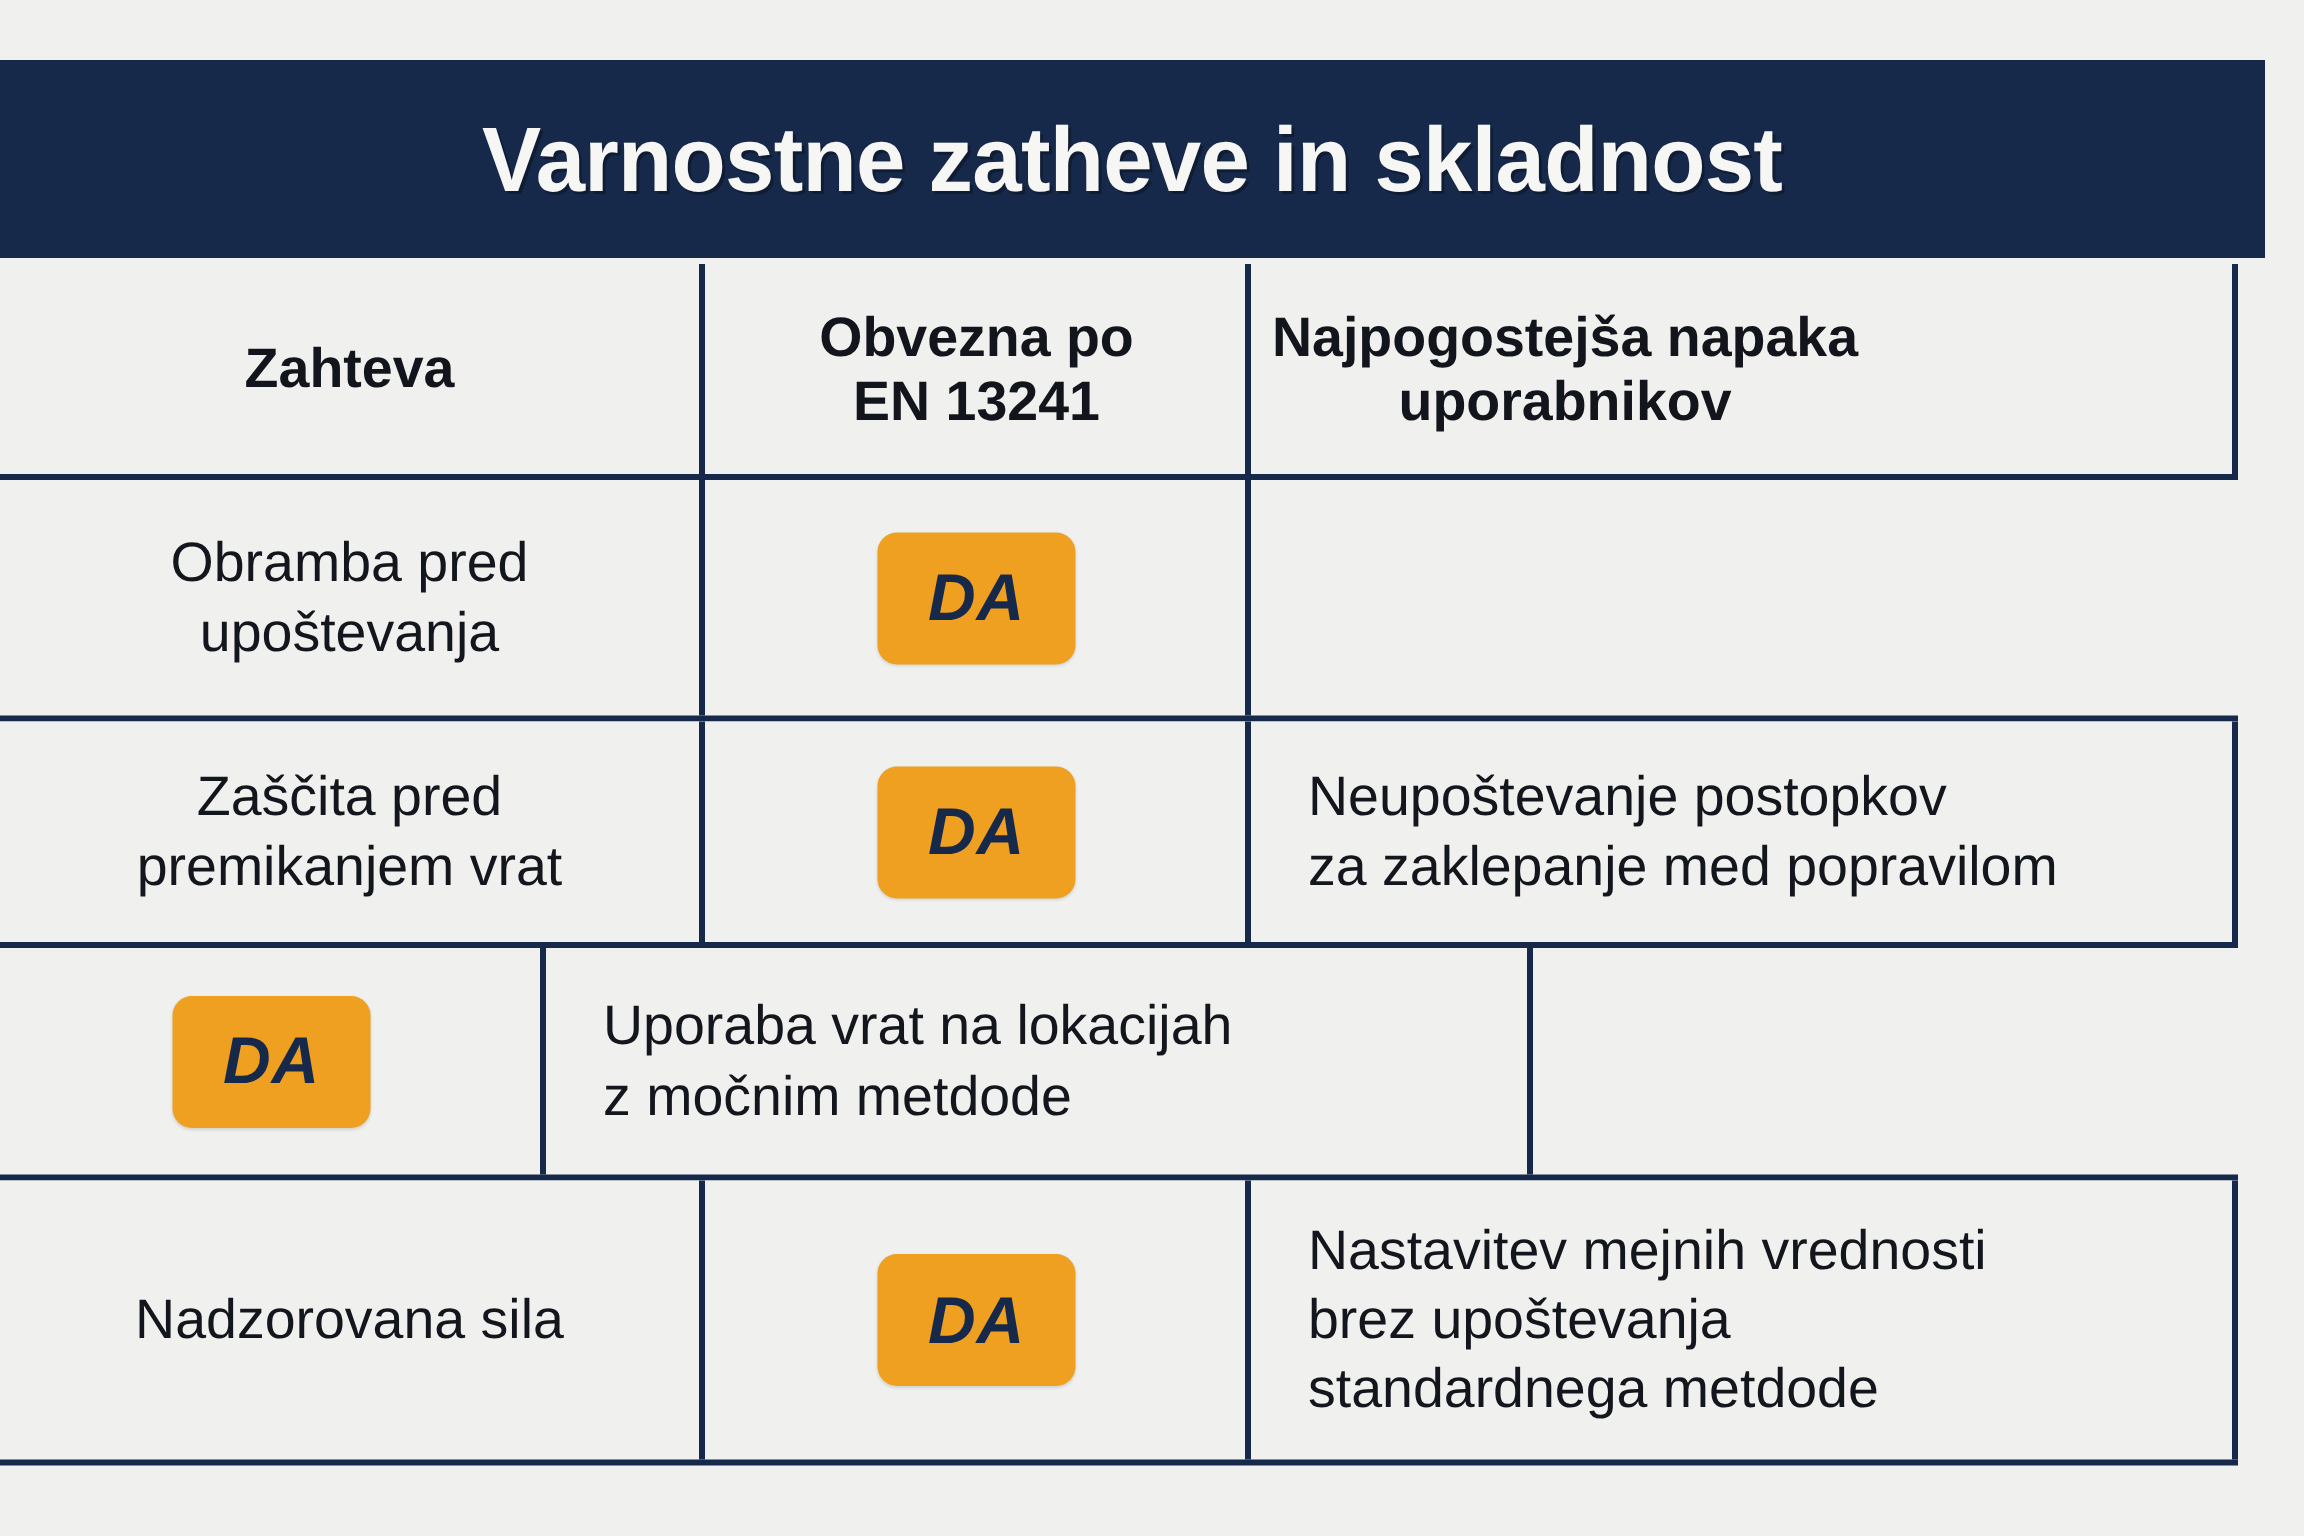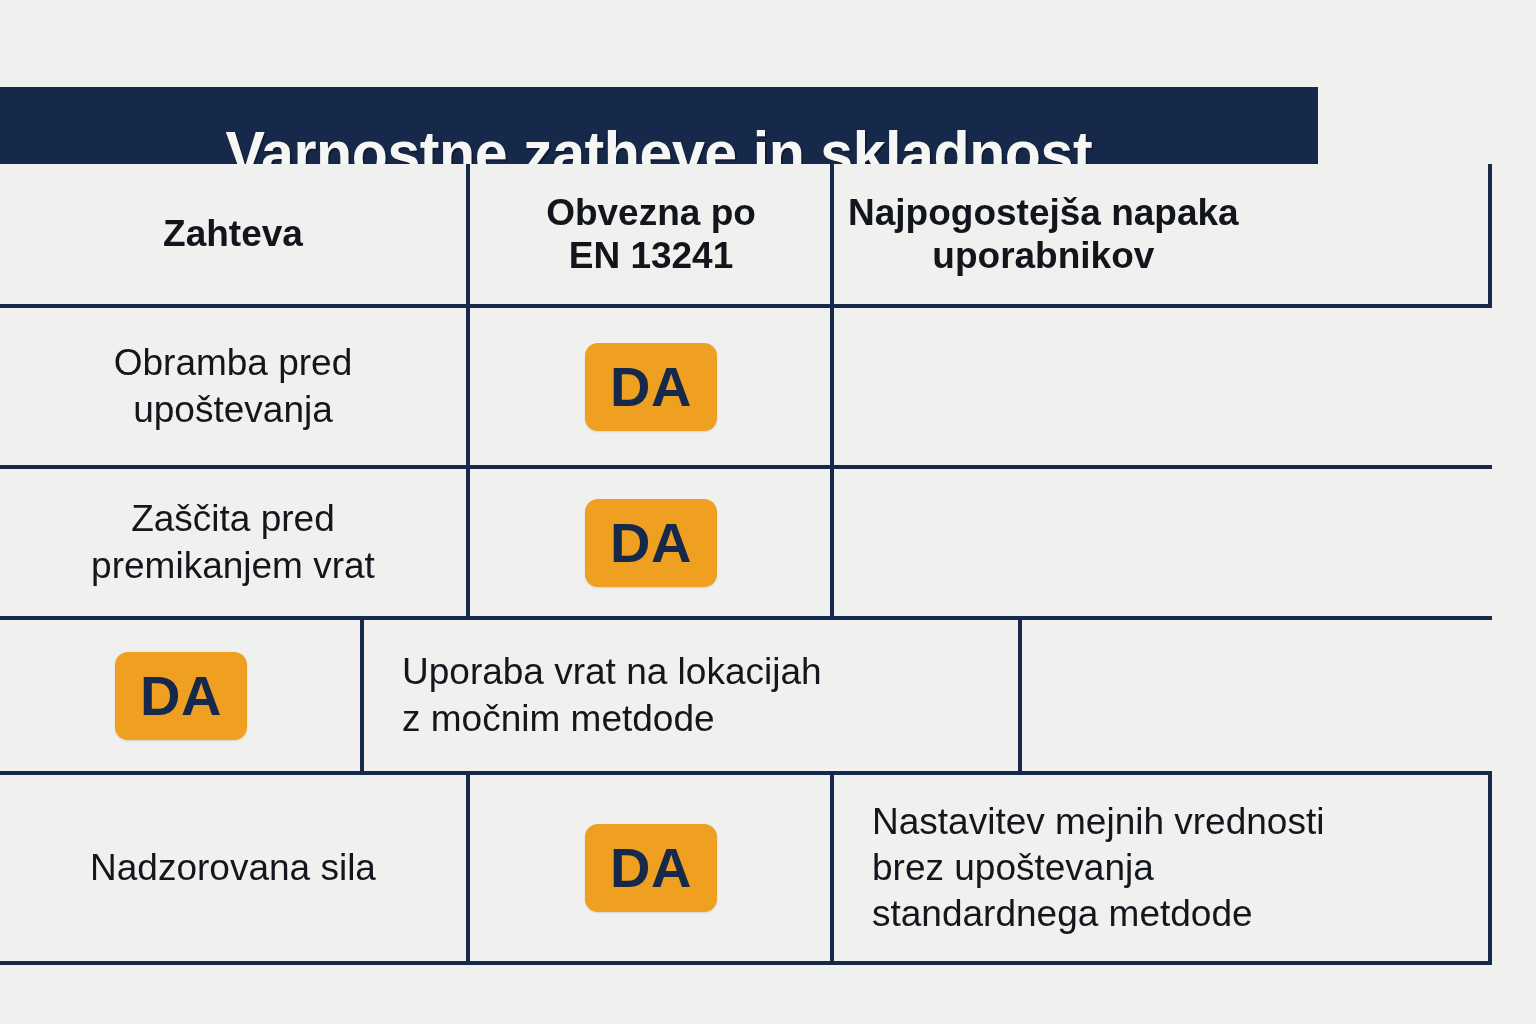--- a/index.html
+++ b/index.html
@@ -20,45 +20,44 @@
     top: 0;
     width: 1536px;
     height: 1024px;
   }
 
   
   .title-bar {
     position: absolute;
     left: 0;
     top: 40px;
-    width: 1318px;
+    width: 1510px;
     height: 132px;
     background: #17294a;
     display: flex;
     align-items: center;
     justify-content: center;
     box-sizing: border-box;
-    margin-top: 47px;
   }
   .title-text {
     color: #f6f6f4;
     font-size: 61px;
     font-weight: bold;
     letter-spacing: -0.5px;
     transform: scaleX(0.97);
     text-shadow: 2px 2px 0 rgba(0,0,0,0.30);
     white-space: nowrap;
     font-family: "Liberation Sans", sans-serif;
   }
 
   
   .table {
     position: absolute;
     left: 0;
-    top: 164px;
+    top: 176px;
     width: 1492px;
     height: 801px;
   }
 
   .row {
     position: absolute;
     left: 0;
     width: 1492px;
     box-sizing: border-box;
     border-bottom: 4px solid #17294a;
@@ -125,24 +124,25 @@
   
   .badge {
     width: 132px;
     height: 88px;
     border-radius: 13px;
     background: #efa020;
     display: flex;
     align-items: center;
     justify-content: center;
     color: #17294a;
-    font-size: 56px;
+    font-size: 44px;
     font-weight: bold;
     letter-spacing: 0.5px;
     box-shadow: 0 1px 2px rgba(0,0,0,0.12);
+    font-style: italic;
   }
 </style>
 </head>
 <body>
 
 <div id="infographic">
 
   <div class="title-bar">
     <div class="title-text">Varnostne zatheve in skladnost</div>
   </div>
@@ -184,20 +184,26 @@
     <div class="row r2">
       <div class="cell c1">
         <span class="cell-lines">
           <span class="ln">Zaščita pred</span>
           <span class="ln">premikanjem vrat</span>
         </span>
       </div>
       <div class="cell c2">
         <span class="badge">DA</span>
       </div>
+      <div class="cell c3">
+        <span class="cell-lines">
+          <span class="ln">Neupoštevanje postopkov</span>
+          <span class="ln">za zaklepanje med popravilom</span>
+        </span>
+      </div>
     </div>
 
     <div class="row r3">
       <div class="cell c2">
         <span class="badge">DA</span>
       </div>
       <div class="cell c3">
         <span class="cell-lines">
           <span class="ln">Uporaba vrat na lokacijah</span>
           <span class="ln">z močnim metdode</span>

